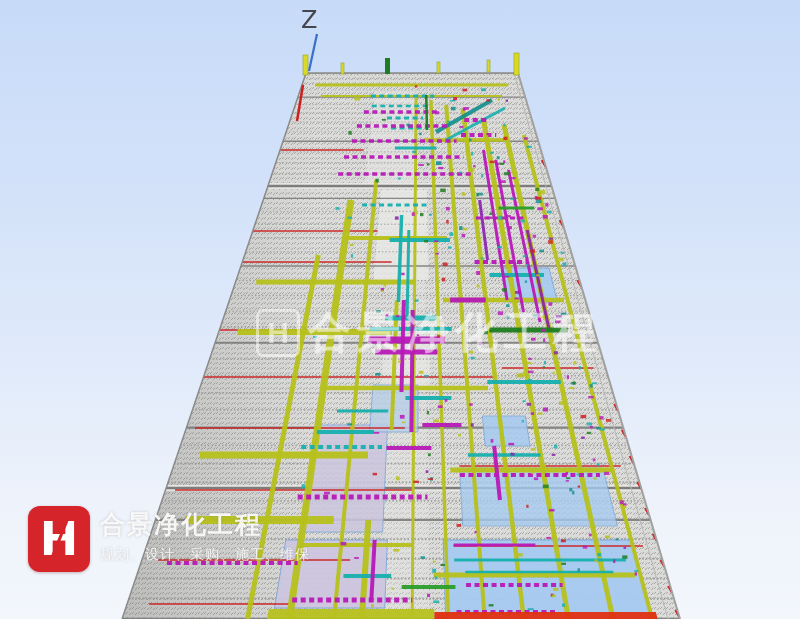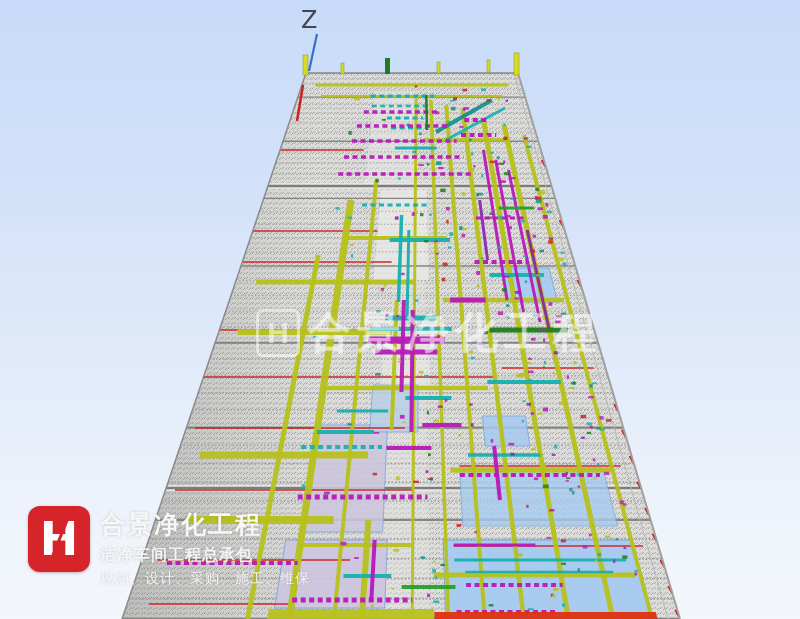--- a/index.html
+++ b/index.html
@@ -525,17 +525,16 @@
     <span class="wm-text">合景净化工程</span>
   </div>
 
   <div class="logo">
     <div class="logo-mark">
       <span class="logo-mark-letter">H</span>
       <span class="logo-mark-slash"></span>
     </div>
     <div class="logo-text">
       <div class="logo-title">合景净化工程</div>
-      <div class="logo-subtitle">洁净车间工程总承包</div>
       <div class="logo-tagline">规划、设计、采购、施工、维保</div>
     </div>
   </div>
 </div>
 
 </body></html>

